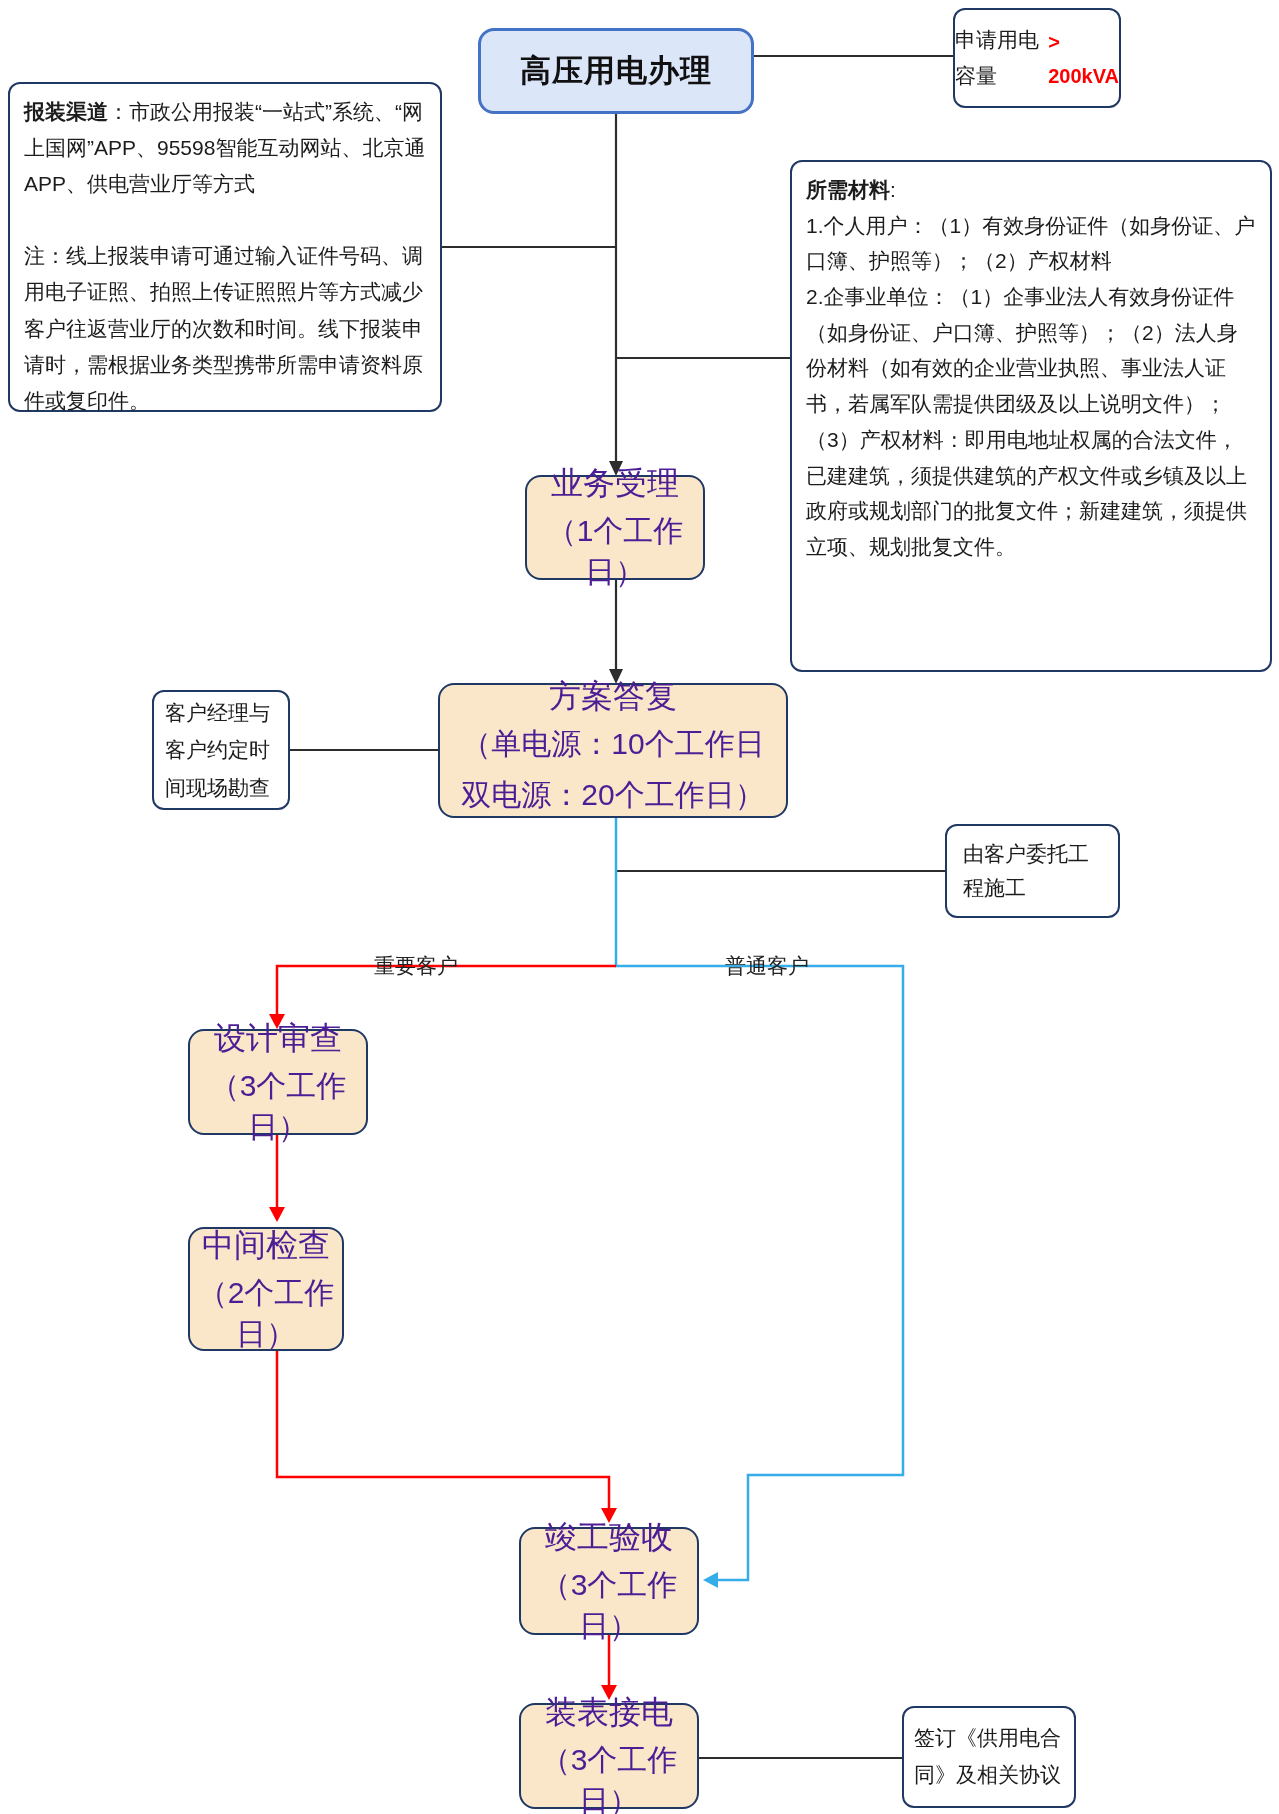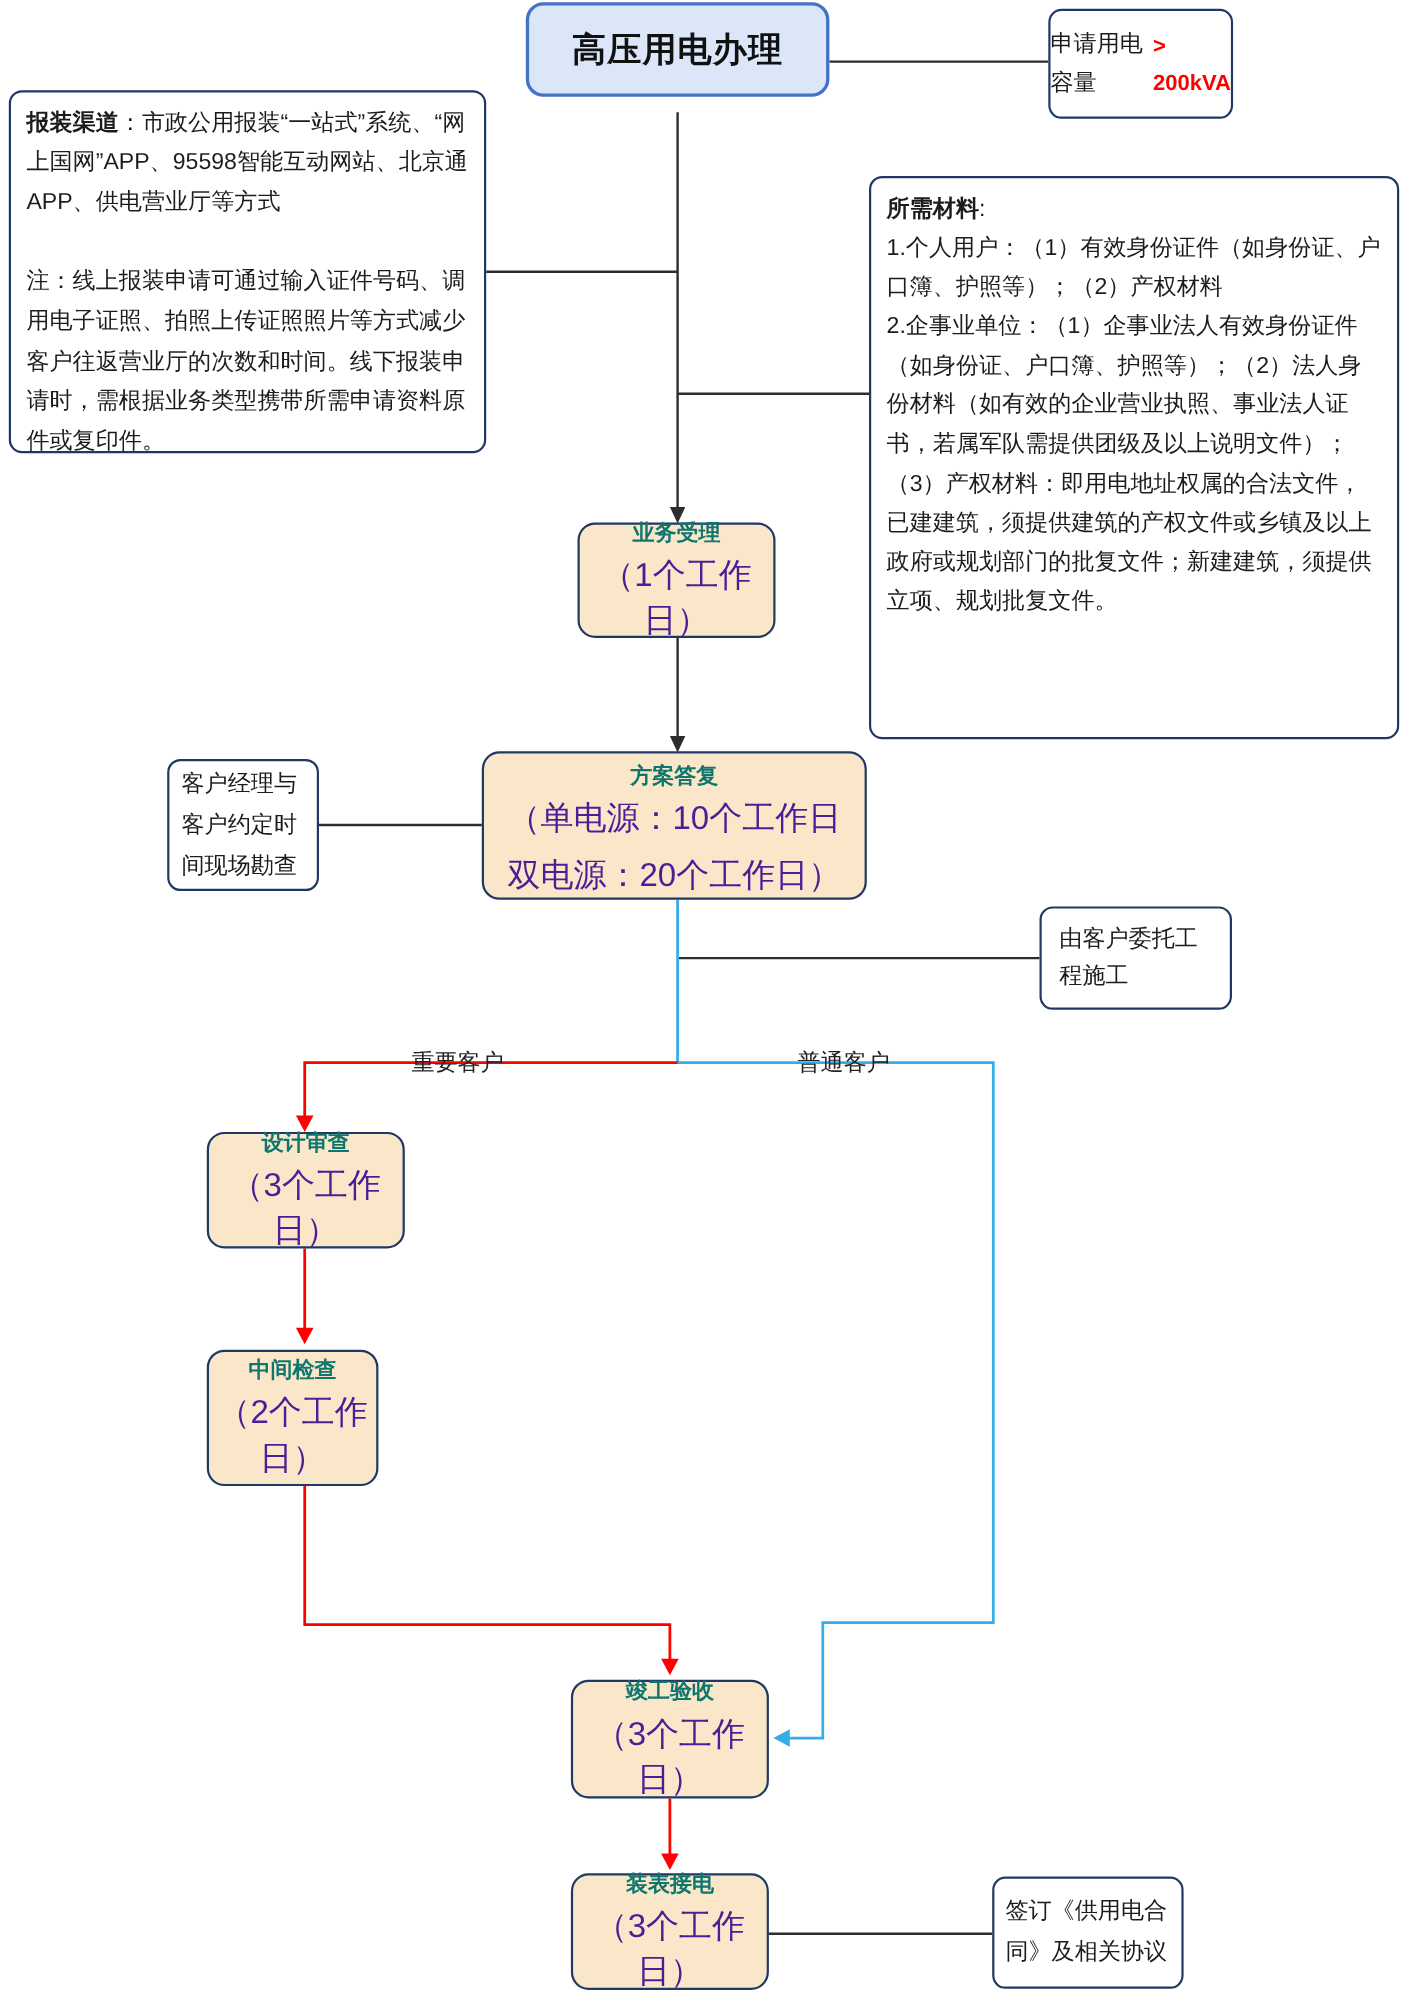--- a/index.html
+++ b/index.html
@@ -17,21 +17,21 @@
   .note{
     background:#ffffff;border:2.5px solid #203864;border-radius:12px;
     font-size:21px;line-height:1.72;color:#1c1c1c;
   }
   .note.pad{padding:10px 14px;}
   .note.center{display:flex;flex-direction:row;align-items:center;justify-content:center;text-align:left;}
   .node{
     background:#fae7ca;border:2.5px solid #203864;border-radius:16px;
     display:flex;flex-direction:column;align-items:center;justify-content:center;text-align:center;
   }
-  .node-title{font-weight:bold;font-size:20px;color:#0f766e;}
+  .node-title{font-weight:normal;font-size:32px;color:#4c1d95;}
   .node-sub{font-size:30px;margin-top:5px;color:#4c1d95;}
   .cap-line1{font-size:21px;color:#1c1c1c;}
   .cap-line2{font-size:20px;font-weight:bold;color:#ff0000;margin-top:2px;}
   .para-gap{height:36px;}
   .branch-label{
     position:absolute;transform:translate(-50%,-50%);
     font-size:21px;color:#222;white-space:nowrap;
   }
   b{font-weight:bold;}
 </style>
@@ -68,21 +68,21 @@
       <path d="M609 1635 V1692"></path>
     </g>
     <g fill="#ff0000" stroke="none">
       <polygon points="277,1029 269,1014 285,1014"></polygon>
       <polygon points="277,1222 269,1207 285,1207"></polygon>
       <polygon points="609,1523 601,1508 617,1508"></polygon>
       <polygon points="609,1700 601,1685 617,1685"></polygon>
     </g>
   </svg>
 
-  <div class="abs title-box" style="left:478px;top:2px;width:276px;height:86px;text-align:center;">
+  <div class="abs title-box" style="left:478px;top:28px;width:276px;height:86px;text-align:center;">
     <span>高压用电办理</span>
   </div>
 
   <div class="abs note center" style="left:953px;top:8px;width:168px;height:100px;">
     <div class="cap-line1">申请用电容量</div>
     <div class="cap-line2">&gt; 200kVA</div>
   </div>
 
   <div class="abs note pad" style="left:8px;top:82px;width:434px;height:330px;">
     <div><b>报装渠道</b><span>：市政公用报装“一站式”系统、“网上国网”APP、95598智能互动网站、北京通APP、供电营业厅等方式</span></div>

